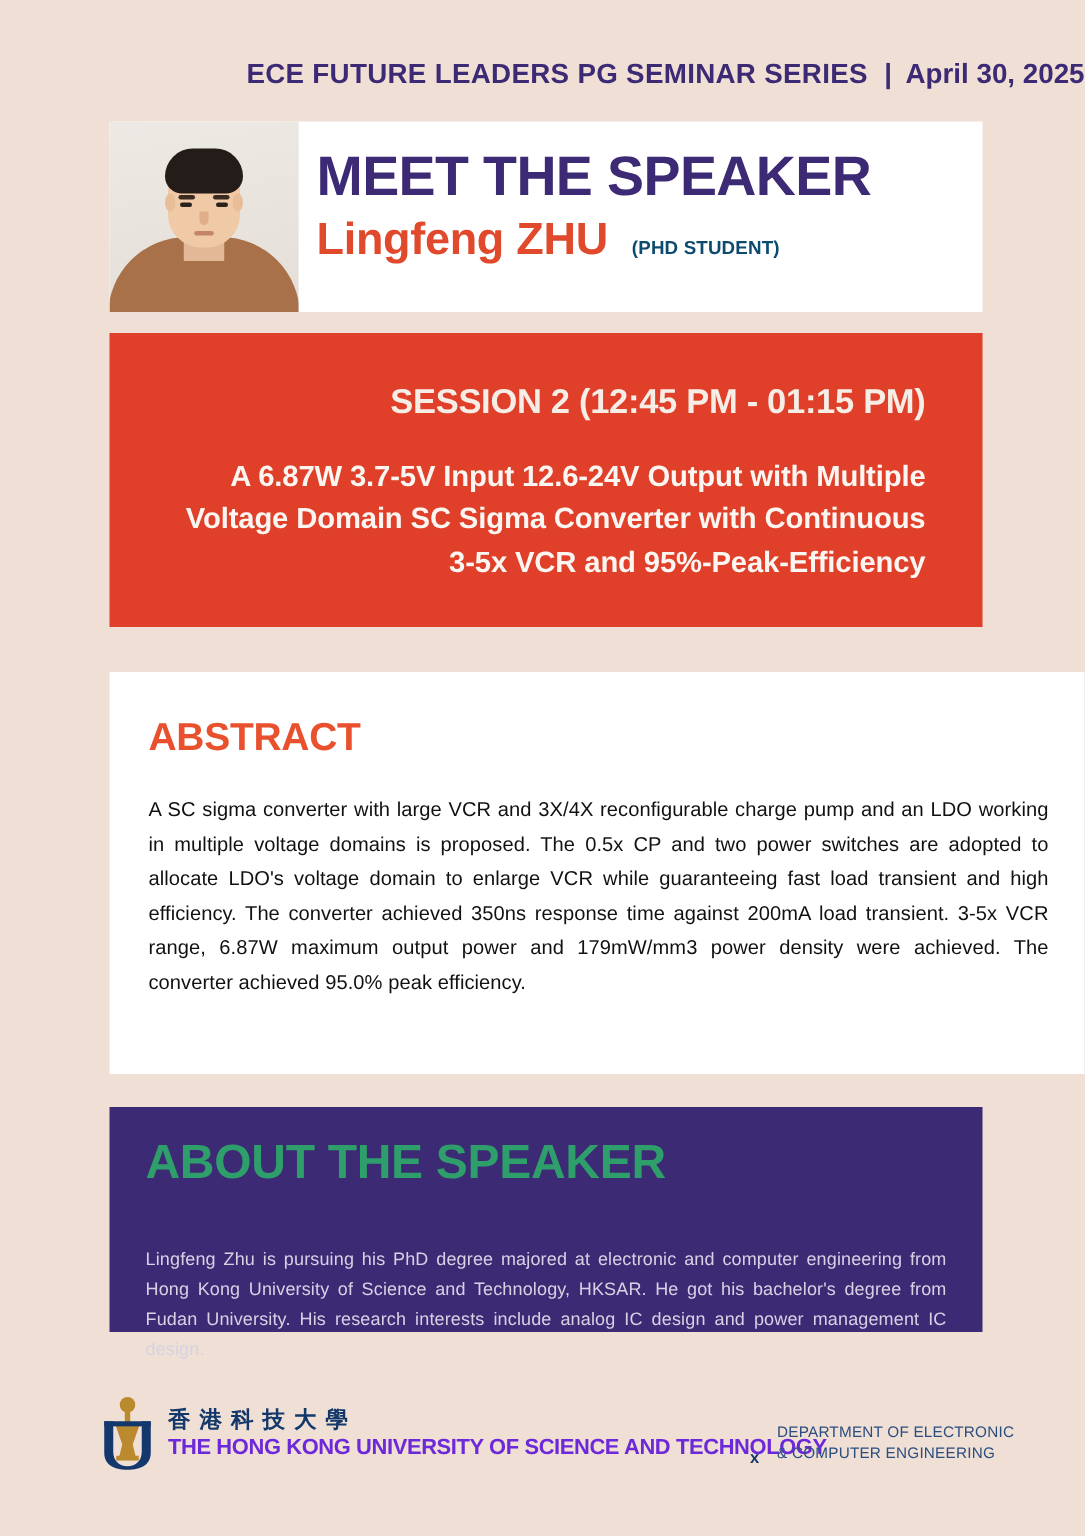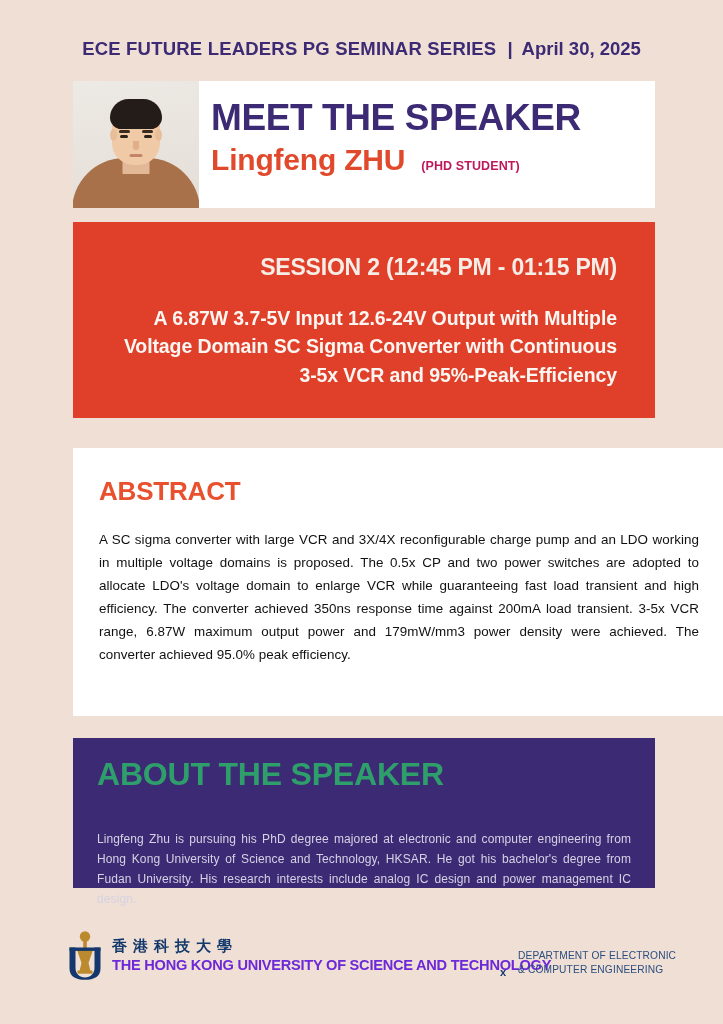--- a/index.html
+++ b/index.html
@@ -14,21 +14,21 @@
     overflow: hidden;
     position: relative;
   }
 
   
   .header-bar {
     position: absolute;
     left: 0;
     top: 38px;
     width: 723px;
-    text-align: center;
+    text-align: right;
     white-space: nowrap;
   }
   .header-title {
     display: inline-block;
     font-size: 18.5px;
     font-weight: bold;
     letter-spacing: 0.2px;
     color: #3D2A75;
     vertical-align: middle;
   }
@@ -193,21 +193,21 @@
     font-weight: bold;
     letter-spacing: -0.2px;
     color: #E0492B;
     vertical-align: baseline;
   }
   .speaker-role {
     display: inline-block;
     font-size: 12.5px;
     font-weight: bold;
     letter-spacing: 0.1px;
-    color: #be185d;
+    color: #0c4a6e;
     vertical-align: baseline;
     padding-left: 16px;
   }
 
   
   .session-block {
     position: absolute;
     left: 73px;
     top: 222px;
     width: 582px;

